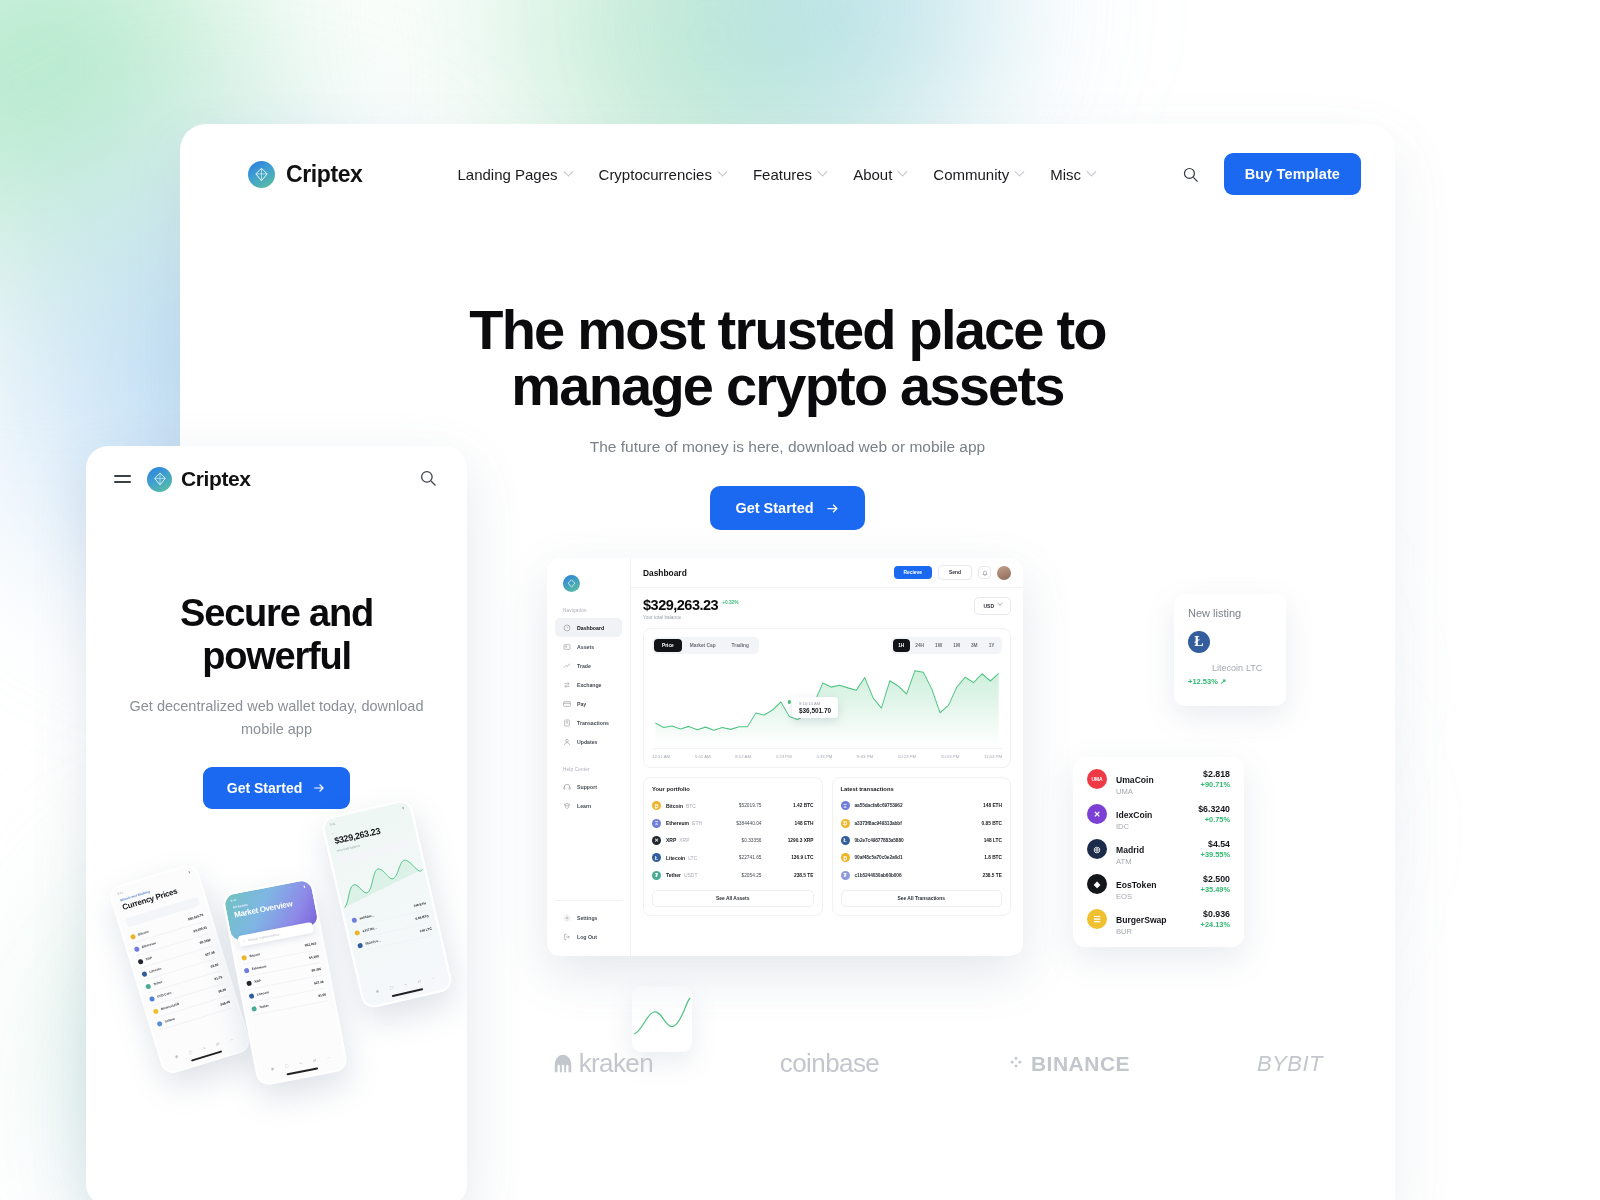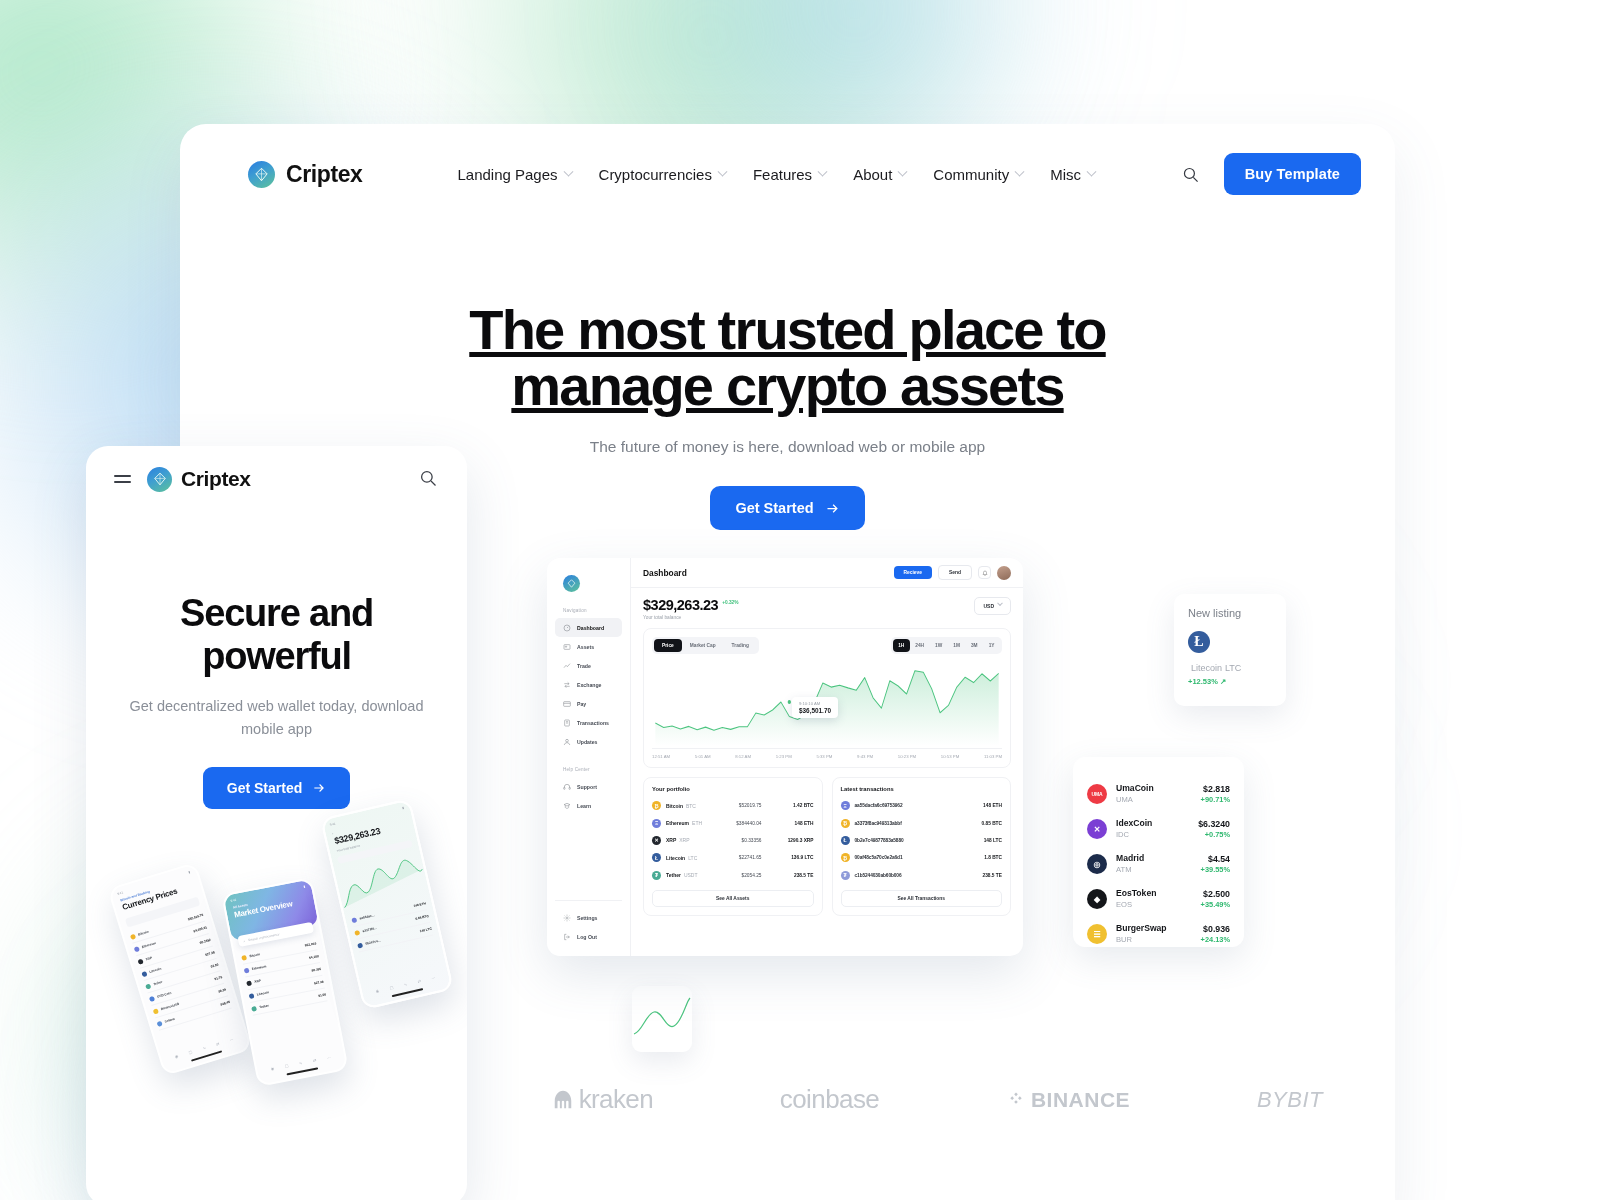--- a/index.html
+++ b/index.html
@@ -62,21 +62,21 @@
   .btn-primary {
     background: #1a69f0; color: #fff; border: none; border-radius: 9px;
     padding: 13px 21px; font-size: 14.5px; font-weight: 700; cursor: pointer;
     font-family: inherit; letter-spacing: .1px;
   }
 
   
   .hero { text-align: center; margin-top: 78px; }
   .hero h1 {
     font-size: 56px; line-height: 1.0; font-weight: 800; letter-spacing: -1.8px;
-    color: #0b0b0d; max-width: 680px; margin: 16px auto; text-decoration: underline;
+    color: #0b0b0d; max-width: 680px; margin: 16px auto;
   }
   .hero p { margin-top: 24px; font-size: 15.5px; color: #7b8089; }
   .cta {
     margin: 30px auto 0; display: inline-flex; align-items: center; gap: 11px;
     background: #1a69f0; color: #fff; border: none; border-radius: 10px;
     padding: 14px 25px; font-size: 14.5px; font-weight: 700; cursor: pointer; font-family: inherit;
   }
   .cta svg { width: 15px; height: 15px; stroke: #fff; stroke-width: 2; fill: none; }
 
   
@@ -147,31 +147,31 @@
 
   
   .listing {
     position: absolute; left: 1174px; top: 594px; width: 112px; height: 112px;
     background: #fff; border-radius: 10px; box-shadow: 0 10px 30px rgba(90,110,140,.13);
     padding: 13px 14px;
   }
   .listing-h { font-size: 11px; color: #7c818a; }
   .lt-coin { width: 22px; height: 22px; border-radius: 50%; background: #345d9d; margin-top: 12px;
              display: flex; align-items: center; justify-content: center; color: #fff; font-size: 14px; font-weight: 600; font-family: "Liberation Serif", serif; }
-  .lt-name { margin-top: 10px; font-size: 9px; font-weight: 700; color: #14161a; }
+  .lt-name { margin-top: 10px; font-size: 9px; font-weight: 700; color: #14161a; margin-left: 21px; }
   .lt-name span { color: #a3a8b1; font-weight: 400; margin-left: 3px; }
   .lt-chg { margin-top: 4px; font-size: 7.5px; color: #2fb86f; font-weight: 600; }
 
   
   .coinlist {
     position: absolute; left: 1073px; top: 757px; width: 171px; height: 190px;
     background: #fff; border-radius: 12px; box-shadow: 0 12px 34px rgba(90,110,140,.14);
     padding: 12px 14px;
   }
-  .clrow { display: flex; align-items: flex-end; height: 35px; }
+  .clrow { display: flex; align-items: flex-start; height: 35px; }
   .cl-ico { width: 20px; height: 20px; border-radius: 50%; flex: none; margin-right: 9px;
             display:flex; align-items:center; justify-content:center; color:#fff; font-size:8px; font-weight:800; }
   .cl-name { font-size: 8.6px; font-weight: 700; color: #14161a; line-height: 1.25; }
   .cl-sym { font-size: 7.6px; color: #a3a8b1; }
   .cl-right { margin-left: auto; text-align: right; }
   .cl-price { font-size: 8.8px; font-weight: 700; color: #14161a; }
   .cl-chg { font-size: 7.4px; color: #2fb86f; font-weight: 600; margin-top: 1px; }
 
   
   .mobile-card {
@@ -221,21 +221,21 @@
   .ph3-head { background: linear-gradient(160deg,#eef7f3,#f6f8fb); }
   .ph2-head { height: 46px; background: linear-gradient(125deg,#6fc3c0 0%, #7fb6e4 40%, #8e8ae8 75%, #7c63d9 100%);
               border-radius: 0 0 10px 10px; position: relative; }
   .ph2-searchbar { position: absolute; left: 6px; right: 6px; bottom: -7px; height: 11px; background: #fff;
                    border-radius: 4px; box-shadow: 0 2px 6px rgba(60,80,120,.14); display:flex; align-items:center;
                    padding: 0 5px; font-size: 3.2px; color: #b0b5be; gap: 3px;}
 
   
   .trusted { position: absolute; left: 0; right: 0; top: 924px; text-align: center; }
   .trusted-h { font-size: 14px; color: #7b8089; }
-  .logos { display: flex; justify-content: space-between; align-items: center; padding: 0 72px; margin-top: 36px; }
+  .logos { display: flex; justify-content: space-between; align-items: center; padding: 0 72px; }
   .logo-txt { font-size: 26px; color: #c3c7cd; letter-spacing: -.6px; display: flex; align-items: center; gap: 5px; }
   .logo-txt.bold { font-weight: 700; font-size: 21px; letter-spacing: .5px; }
   .logo-txt.bybit { font-weight: 400; font-size: 22px; letter-spacing: .5px; font-style: italic; }
   .kraken-ico, .cmc-ico, .binance-ico { display: inline-block; }
 
   
   .chip {
     position: absolute; left: 452px; top: 862px; width: 60px; height: 66px;
     background: #fff; border-radius: 9px; box-shadow: 0 10px 26px rgba(90,110,140,.13);
     overflow: hidden;

